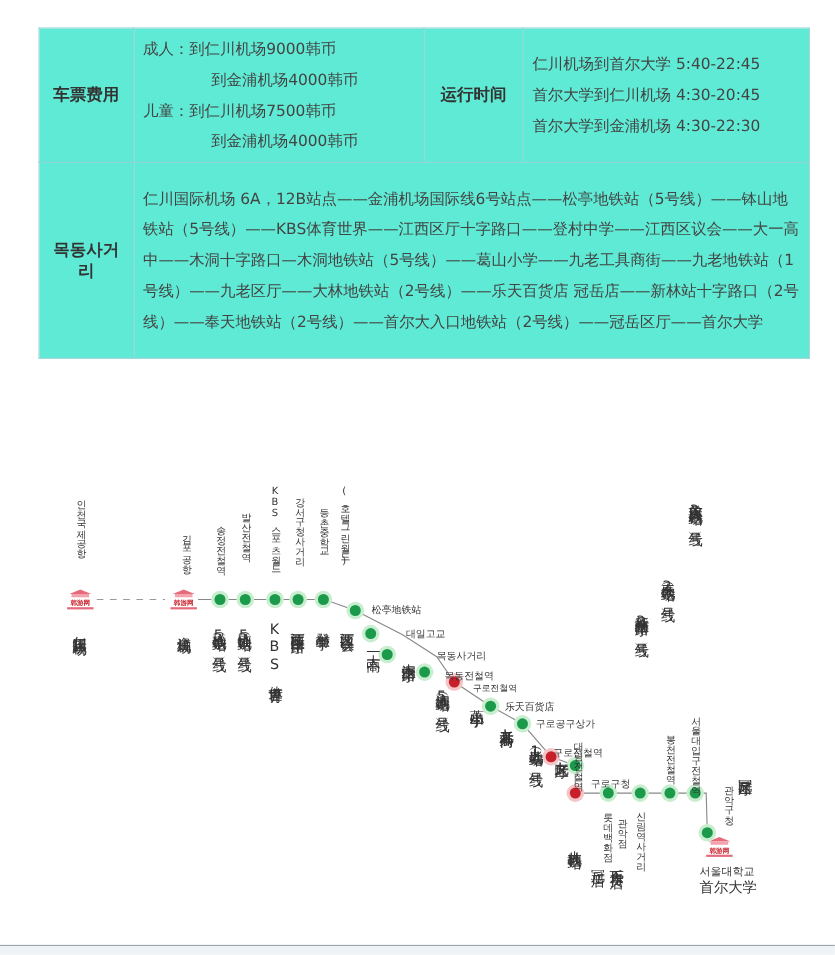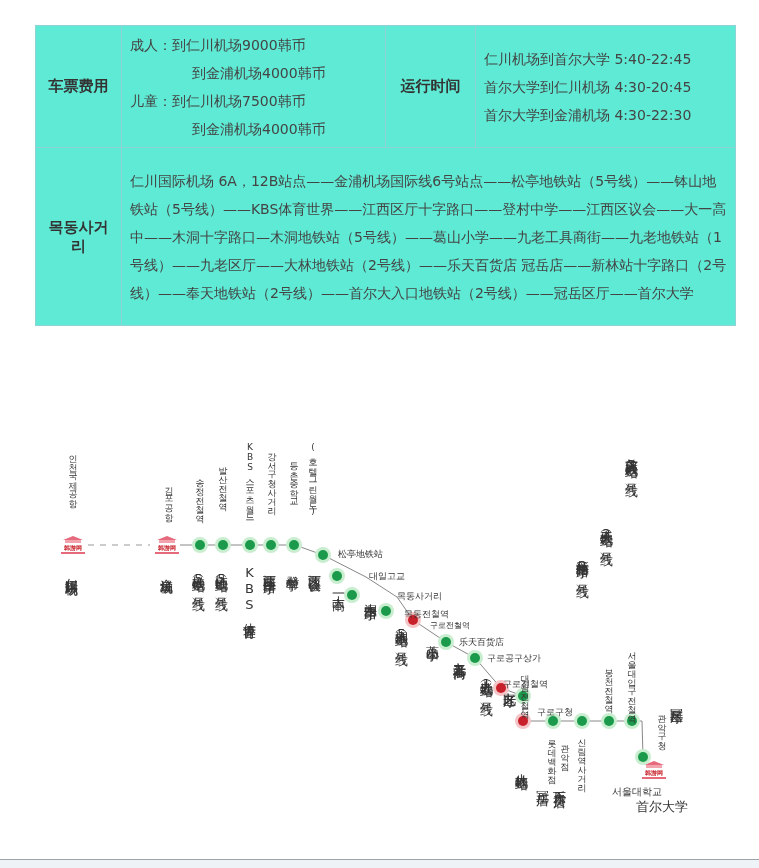--- a/index.html
+++ b/index.html
@@ -134,21 +134,21 @@
 
   <div class="hko" style="left:338px;top:118px">松亭地铁站</div>
   <div class="hko" style="left:369px;top:140px">대일고교</div>
   <div class="hko" style="left:397px;top:160px">목동사거리</div>
   <div class="hko" style="left:404px;top:178px">목동전철역</div>
   <div class="hko" style="left:430px;top:190px;font-size:8px">구로전철역</div>
   <div class="hko" style="left:459px;top:206px">乐天百货店</div>
   <div class="hko" style="left:487px;top:222px">구로공구상가</div>
   <div class="hko" style="left:503px;top:248px">구로전철역</div>
   <div class="hko" style="left:537px;top:276px">구로구청</div>
-  <div class="hko" style="left:612px;top:355px;font-size:10px">서울대학교</div>
+  <div class="hko" style="left:636px;top:355px;font-size:10px">서울대학교</div>
 
   <div class="vtext zh" style="left:65px;top:138px">仁川国际机场</div>
   <div class="vtext zh" style="left:160px;top:138px">金浦机场</div>
   <div class="vtext zh" style="left:192px;top:135px">松亭地铁站（5号线）</div>
   <div class="vtext zh" style="left:215px;top:135px">钵山地铁站（5号线）</div>
   <div class="vtext zh" style="left:243px;top:135px">KBS体育世界</div>
   <div class="vtext zh" style="left:263px;top:135px">江西区厅十字路口</div>
   <div class="vtext zh" style="left:286px;top:135px">登村中学</div>
   <div class="vtext zh" style="left:308px;top:135px">江西区议会</div>
   <div class="vtext zh" style="left:332px;top:155px">大一高中</div>

